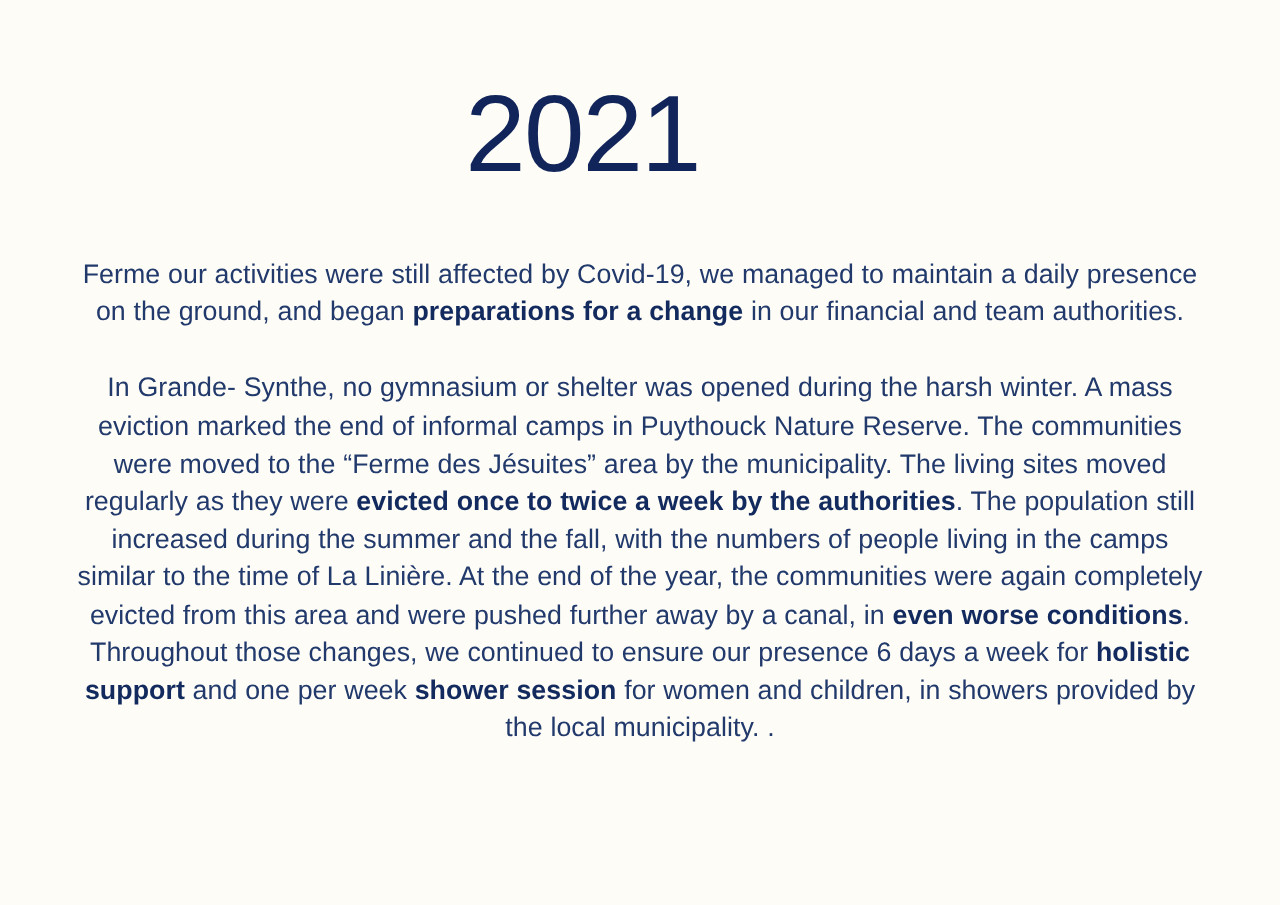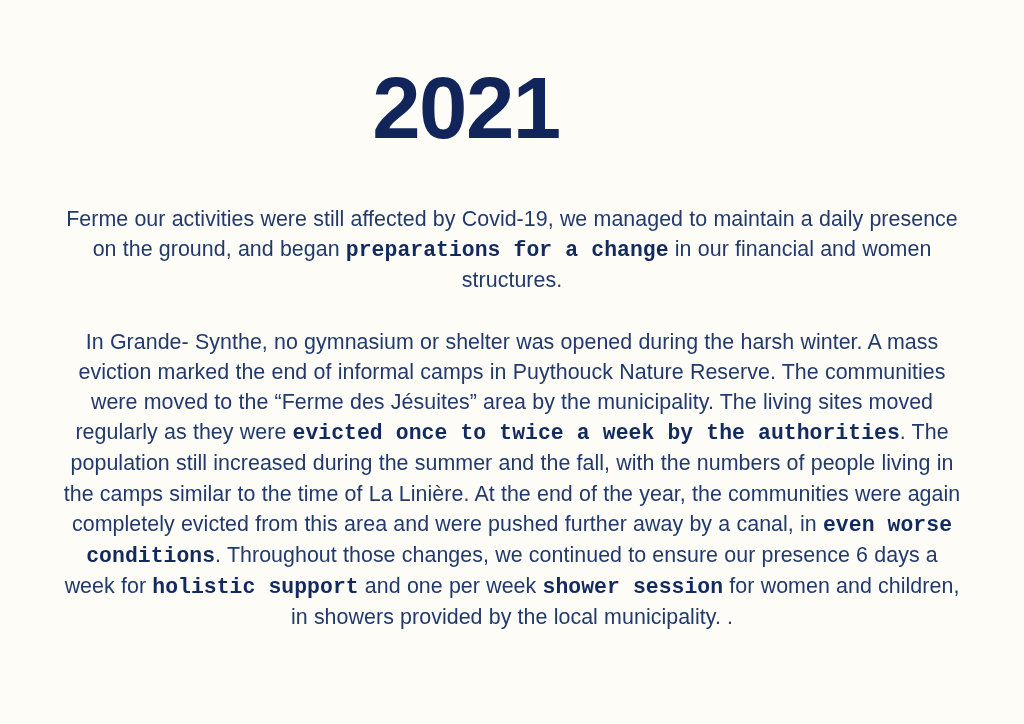--- a/index.html
+++ b/index.html
@@ -20,21 +20,21 @@
     background: #FDFCF7;
     box-sizing: border-box;
   }
   .year-title {
     position: absolute;
     top: 58px;
     left: 0;
     width: 932px;
     text-align: center;
     font-size: 87px;
-    font-weight: 700;
+    font-weight: 400;
     letter-spacing: -1.5px;
     color: #11255A;
     line-height: 1.15;
   }
   .body-block {
     position: absolute;
     top: 204px;
     left: 62px;
     width: 900px;
     text-align: center;
@@ -46,28 +46,27 @@
     letter-spacing: 0.05px;
     margin: 0;
     word-spacing: 0.2px;
   }
   .para + .para {
     margin-top: 31px;
   }
   .para b {
     font-weight: 700;
     color: #122A5E;
-    font-family: Liberation Mono, monospace;
   }
 </style>
 </head>
 <body>
 
 <div class="page">
 
   <div class="year-title">2021</div>
 
   <div class="body-block">
-    <p class="para"><span>Ferme our activities were still affected by Covid-19, we managed to maintain a daily presence on the ground, and began </span><b>preparations for a change</b><span> in our financial and women structures.</span></p>
+    <p class="para"><span>Ferme our activities were still affected by Covid-19, we managed to maintain a daily presence on the ground, and began </span><b>preparations for a change</b><span> in our financial and team authorities.</span></p>
     <p class="para"><span>In Grande- Synthe, no gymnasium or shelter was opened during the harsh winter. A mass eviction marked the end of informal camps in Puythouck Nature Reserve. The communities were moved to the “Ferme des Jésuites” area by the municipality. The living sites moved regularly as they were </span><b>evicted once to twice a week by the authorities</b><span>. The population still increased during the summer and the fall, with the numbers of people living in the camps similar to the time of La Linière. At the end of the year, the communities were again completely evicted from this area and were pushed further away by a canal, in </span><b>even worse conditions</b><span>. Throughout those changes, we continued to ensure our presence 6 days a week for </span><b>holistic support</b><span> and one per week </span><b>shower session</b><span> for women and children, in showers provided by the local municipality. .</span></p>
   </div>
 
 </div>
 
 </body></html>

